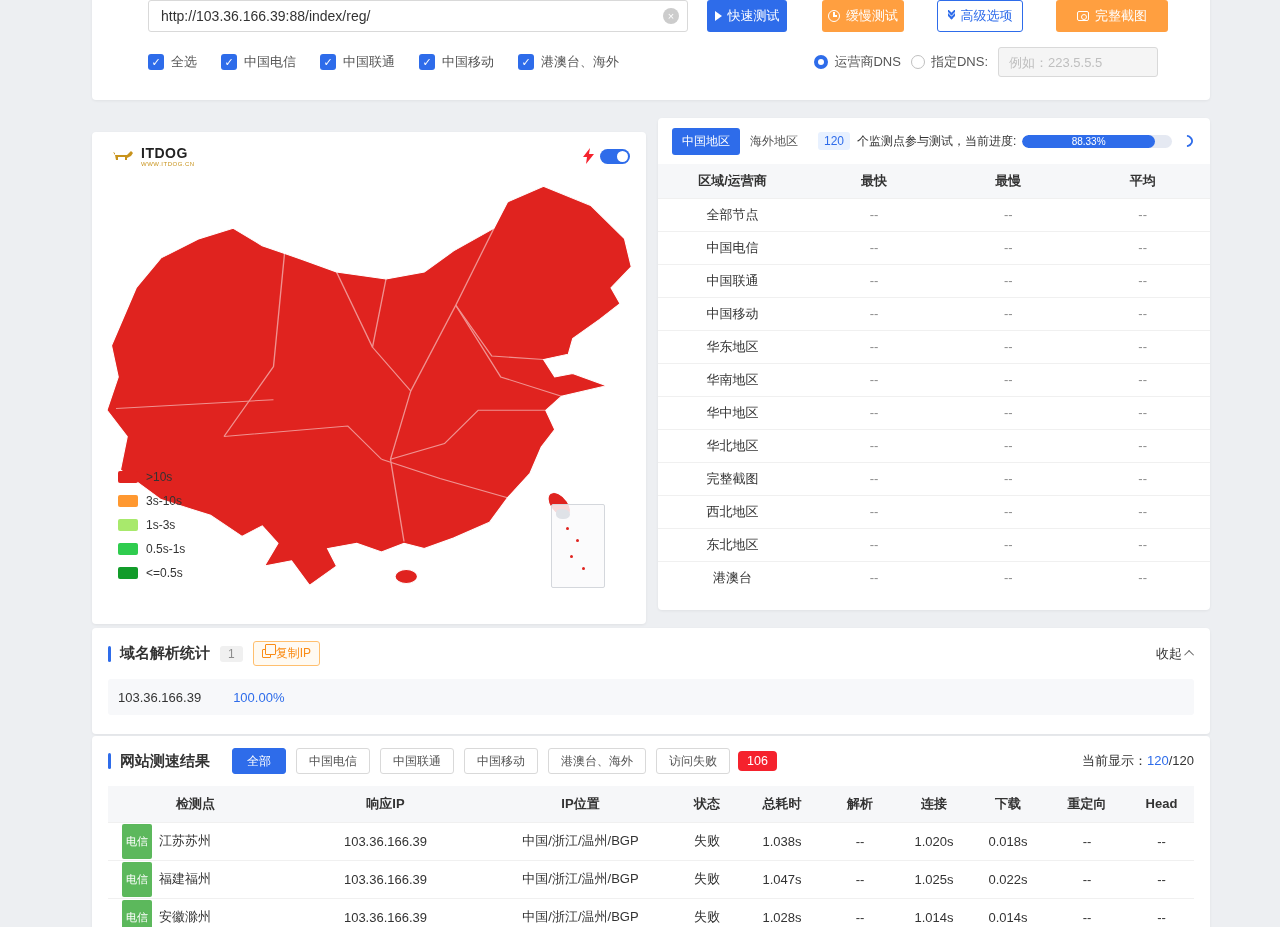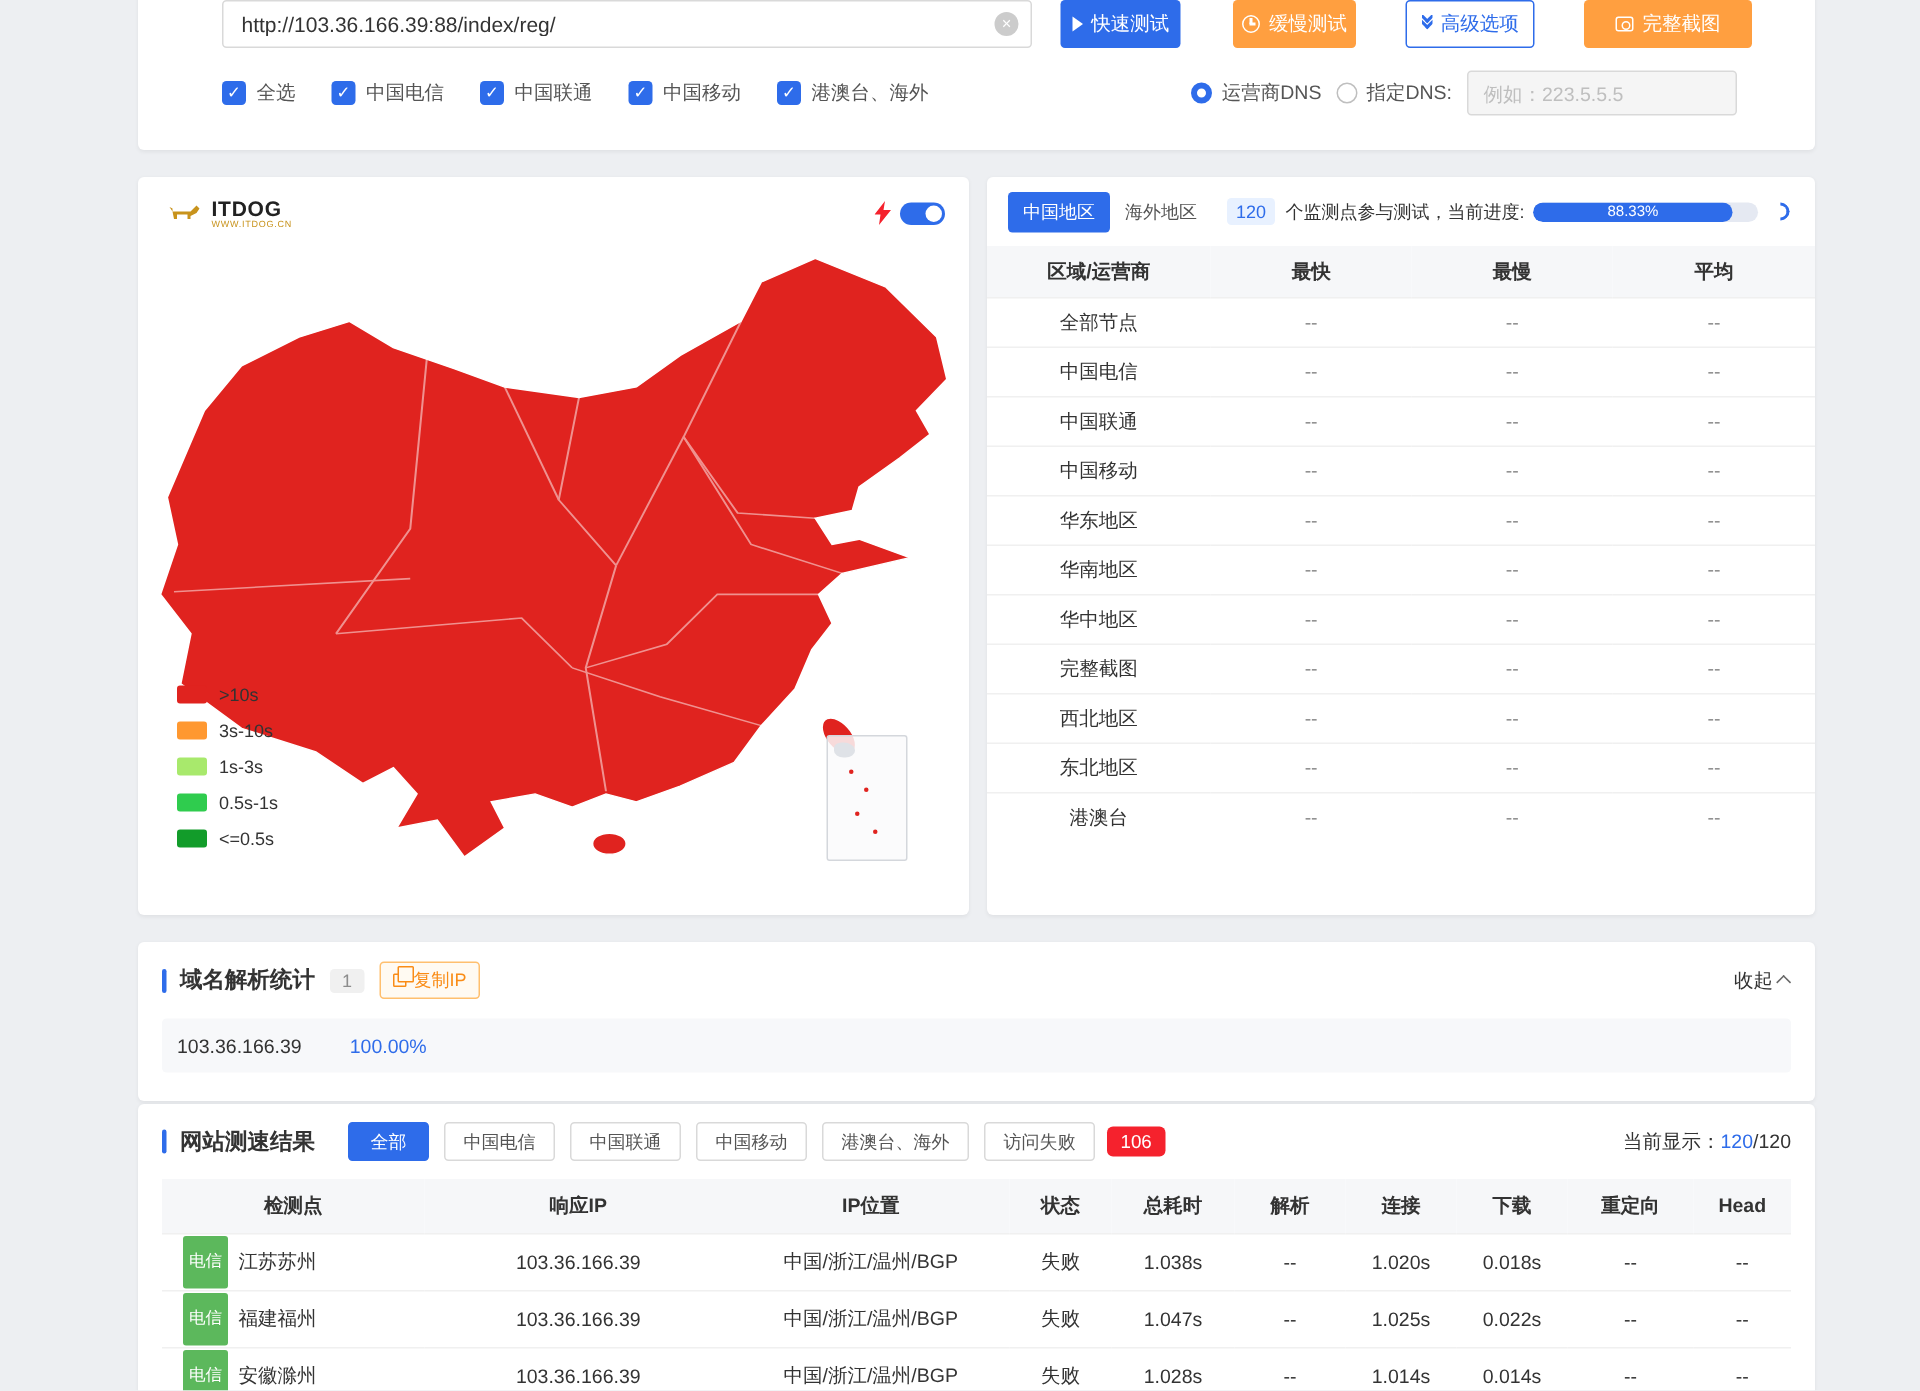--- a/index.html
+++ b/index.html
@@ -30,25 +30,25 @@
   .ico-shot::after { content: ""; position: absolute; left: 3px; top: 1.5px; width: 4px; height: 4px; border-radius: 50%; border: 1.2px solid #fff; }
 
   .filter-row { display: flex; align-items: center; justify-content: space-between; margin: 15px 52px 0 56px; }
   .checks { display: flex; align-items: center; gap: 24px; }
   .check-item { display: inline-flex; align-items: center; gap: 7px; font-size: 13px; color: #555; cursor: pointer; }
   .checkbox { width: 16px; height: 16px; background: #2e6cea; border-radius: 3px; color: #fff; font-size: 11px; line-height: 16px; text-align: center; }
   .dns-opts { display: flex; align-items: center; gap: 10px; font-size: 13px; color: #555; }
   .radio-item { display: inline-flex; align-items: center; gap: 6px; cursor: pointer; }
   .radio { width: 14px; height: 14px; border-radius: 50%; border: 1px solid #bfbfbf; background: #fff; position: relative; }
   .radio.on { border: 4px solid #2e6cea; }
-  .dns-input { width: 180px; height: 30px; background: #f5f5f5; border: 1px solid #d9d9d9; border-radius: 3px; padding: 0 10px; font-size: 13px; color: #bfbfbf; font-family: inherit; }
+  .dns-input { width: 160px; height: 30px; background: #f5f5f5; border: 1px solid #d9d9d9; border-radius: 3px; padding: 0 10px; font-size: 13px; color: #bfbfbf; font-family: inherit; }
   .dns-input::placeholder { color: #bfbfbf; }
 
   
-  .map-card { left: 92px; top: 118px; width: 554px; height: 492px; }
+  .map-card { left: 92px; top: 132px; width: 554px; height: 492px; }
   .logo { position: absolute; left: 20px; top: 14px; display: flex; align-items: center; gap: 5px; }
   .logo-text { display: flex; flex-direction: column; line-height: 1.05; }
   .logo-title { font-size: 14px; font-weight: bold; color: #222; letter-spacing: .5px; }
   .logo-sub { font-size: 6px; color: #c8931c; letter-spacing: .5px; }
   .map-controls { position: absolute; right: 16px; top: 16px; display: flex; align-items: center; gap: 6px; }
   .toggle { width: 30px; height: 15px; border-radius: 8px; background: #2e6cea; position: relative; cursor: pointer; }
   .toggle::after { content: ""; position: absolute; right: 2px; top: 2px; width: 11px; height: 11px; border-radius: 50%; background: #fff; }
   .china-svg { position: absolute; left: 6px; top: 42px; }
   .legend { position: absolute; left: 26px; top: 338px; display: flex; flex-direction: column; gap: 10px; }
   .legend-row { display: flex; align-items: center; gap: 8px; }
@@ -301,20 +301,26 @@
             <td class="val">--</td>
           </tr>
           <tr>
             <td>华南地区</td>
             <td class="val">--</td>
             <td class="val">--</td>
             <td class="val">--</td>
           </tr>
           <tr>
             <td>华中地区</td>
+            <td class="val">--</td>
+            <td class="val">--</td>
+            <td class="val">--</td>
+          </tr>
+          <tr>
+            <td>华北地区</td>
             <td class="val">--</td>
             <td class="val">--</td>
             <td class="val">--</td>
           </tr>
           <tr>
             <td>完整截图</td>
             <td class="val">--</td>
             <td class="val">--</td>
             <td class="val">--</td>
           </tr>

